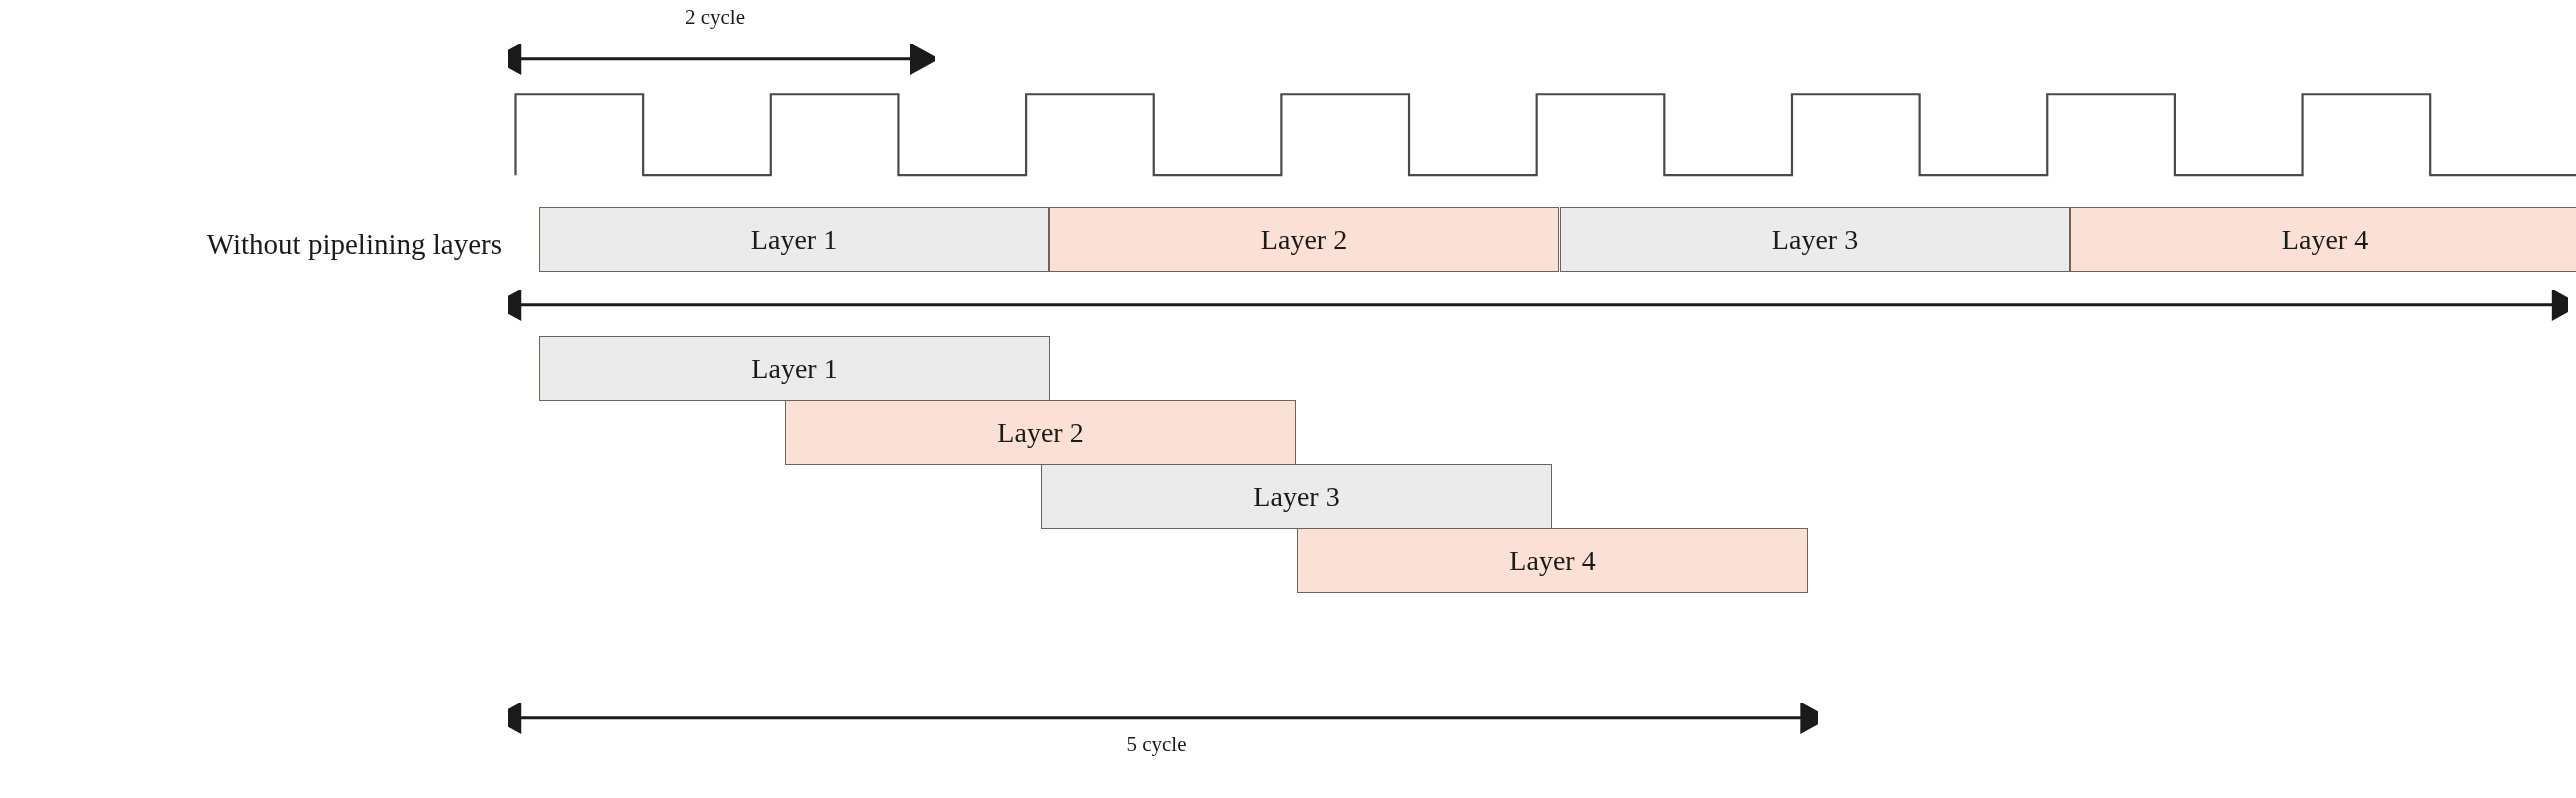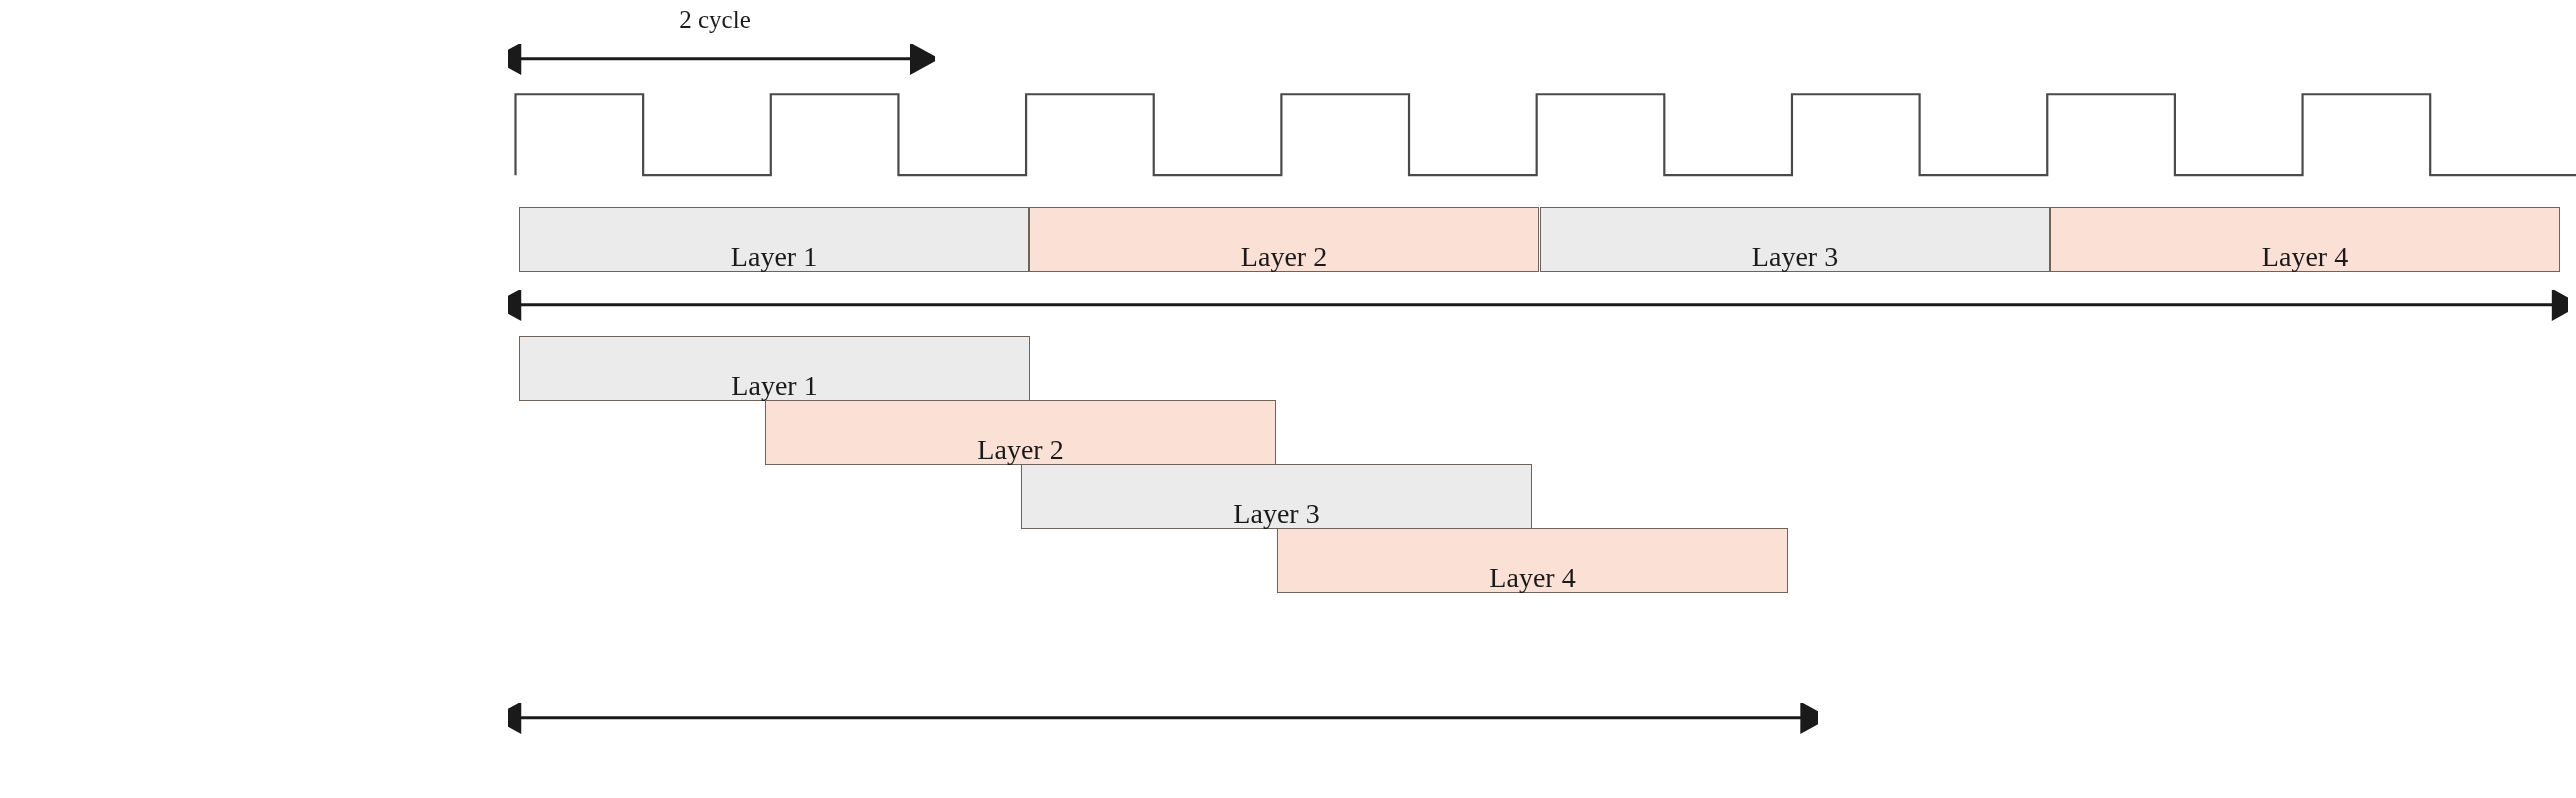--- a/index.html
+++ b/index.html
@@ -23,35 +23,36 @@
     font-size: 29px;
     color: #1a1a1a;
     white-space: nowrap;
     text-align: right;
     line-height: 1;
   }
 
   
   .dim-caption {
     position: absolute;
-    font-size: 25px;
+    font-size: 21px;
     color: #1a1a1a;
     white-space: nowrap;
     text-align: center;
     line-height: 1;
   }
 
   
   .layer-box {
     position: absolute;
     box-sizing: border-box;
     border: 1.5px solid #6f6259;
     display: flex;
-    align-items: flex-end;
+    align-items: center;
     justify-content: center;
+    margin-left: 20px;
   }
   .layer-box .layer-text {
     font-size: 28px;
     color: #1a1a1a;
     line-height: 1;
     pointer-events: none;
   }
 
   svg { display: block; }
 </style>
@@ -74,20 +75,21 @@
           <path d="M10,0 L10,11 L0,5.5 z" fill="#1a1a1a"></path>
         </marker>
         <marker id="ahR" markerWidth="11" markerHeight="11" refX="2" refY="5.5" orient="auto" markerUnits="strokeWidth">
           <path d="M1,0 L1,11 L11,5.5 z" fill="#1a1a1a"></path>
         </marker>
       </defs>
       <line x1="14" y1="20" x2="550" y2="20" stroke="#1a1a1a" stroke-width="4" marker-start="url(#ahL)" marker-end="url(#ahR)"></line>
     </svg>
   </div>
 
+  <div class="row-label" style="left:59px; top:230px; width:443px;">Without pipelining layers</div>
 
   <div class="abs" id="row-without" style="left:519px; top:207px; width:2042px; height:65px;">
       <div class="layer-box" style="left: 0px; top: 0px; width: 510px; height: 65px; background: rgb(235, 235, 235); border-color: rgb(111, 98, 89);">
         <span class="layer-text">Layer 1</span>
       </div>
       <div class="layer-box" style="left: 510px; top: 0px; width: 510px; height: 65px; background: rgb(251, 225, 213); border-color: rgb(111, 98, 89);">
         <span class="layer-text">Layer 2</span>
       </div>
       <div class="layer-box" style="left: 1021px; top: 0px; width: 510px; height: 65px; background: rgb(235, 235, 235); border-color: rgb(111, 98, 89);">
         <span class="layer-text">Layer 3</span>
@@ -117,15 +119,16 @@
       <div class="layer-box" style="left: 1277px; top: 528px; width: 511px; height: 65px; background: rgb(251, 225, 213); border-color: rgb(111, 98, 89);">
         <span class="layer-text">Layer 4</span>
       </div>
     </div>
 
   <div class="abs" style="left:508px; top:703px; width:1310px; height:31px;">
     <svg width="1310" height="31" viewBox="0 0 1780 42">
       <line x1="14" y1="20" x2="1760" y2="20" stroke="#1a1a1a" stroke-width="4" marker-start="url(#ahL)" marker-end="url(#ahR)"></line>
     </svg>
   </div>
+  <div class="dim-caption" style="left:515px; top:734px; width:1283px;">5  cycle</div>
 
 </div>
 
 
 </body></html>

